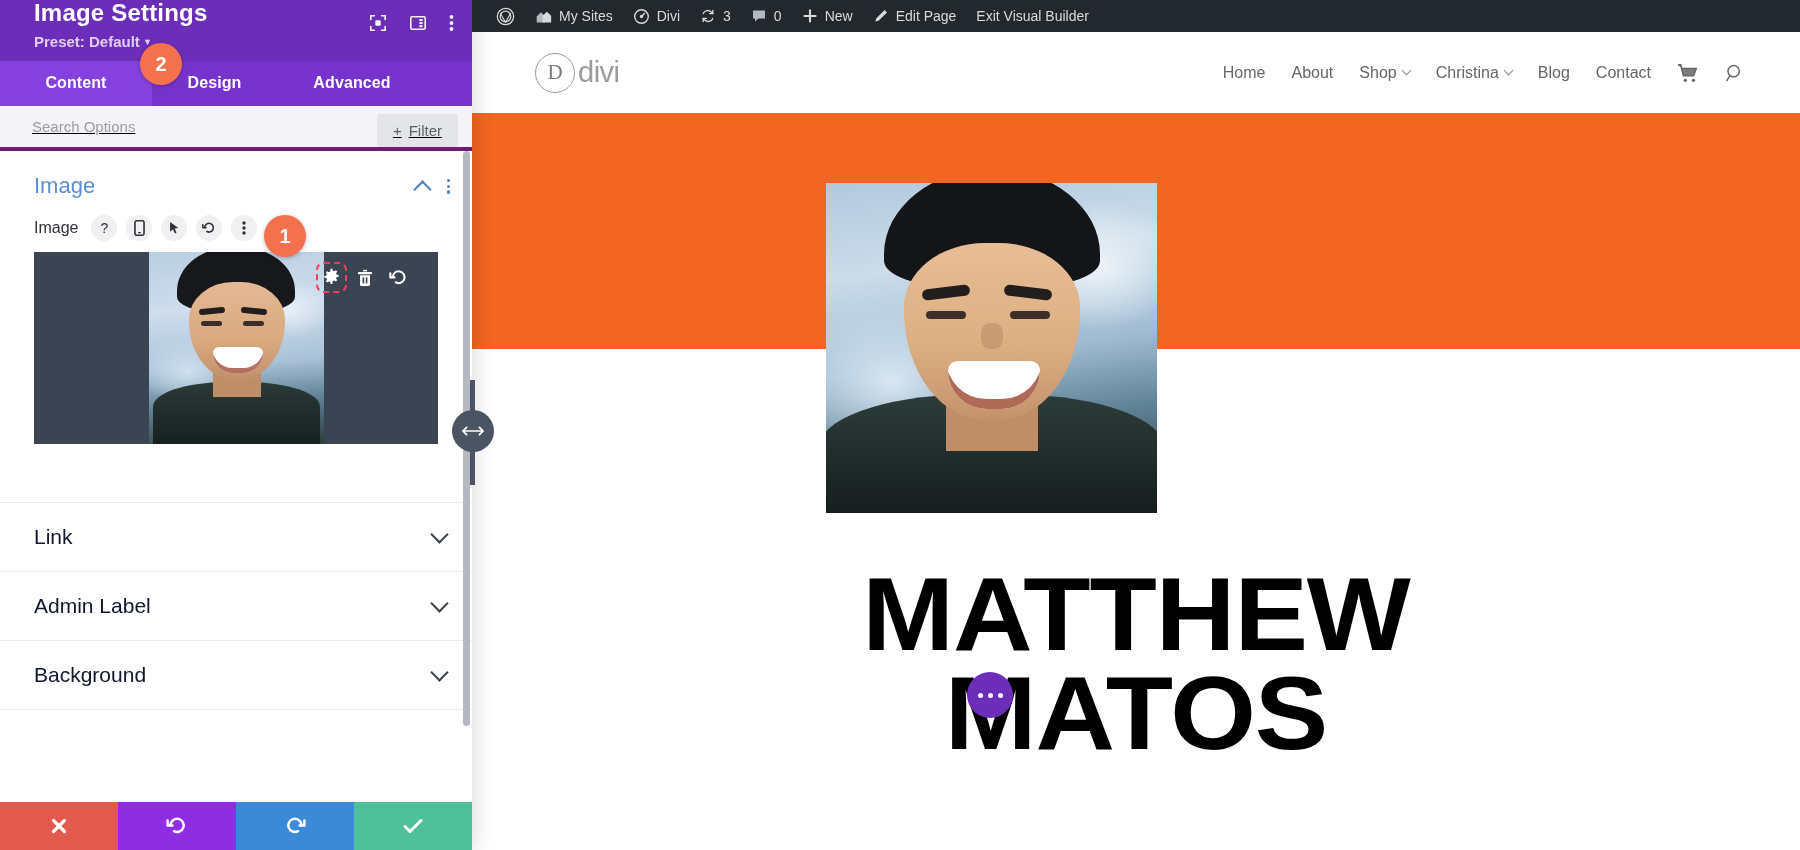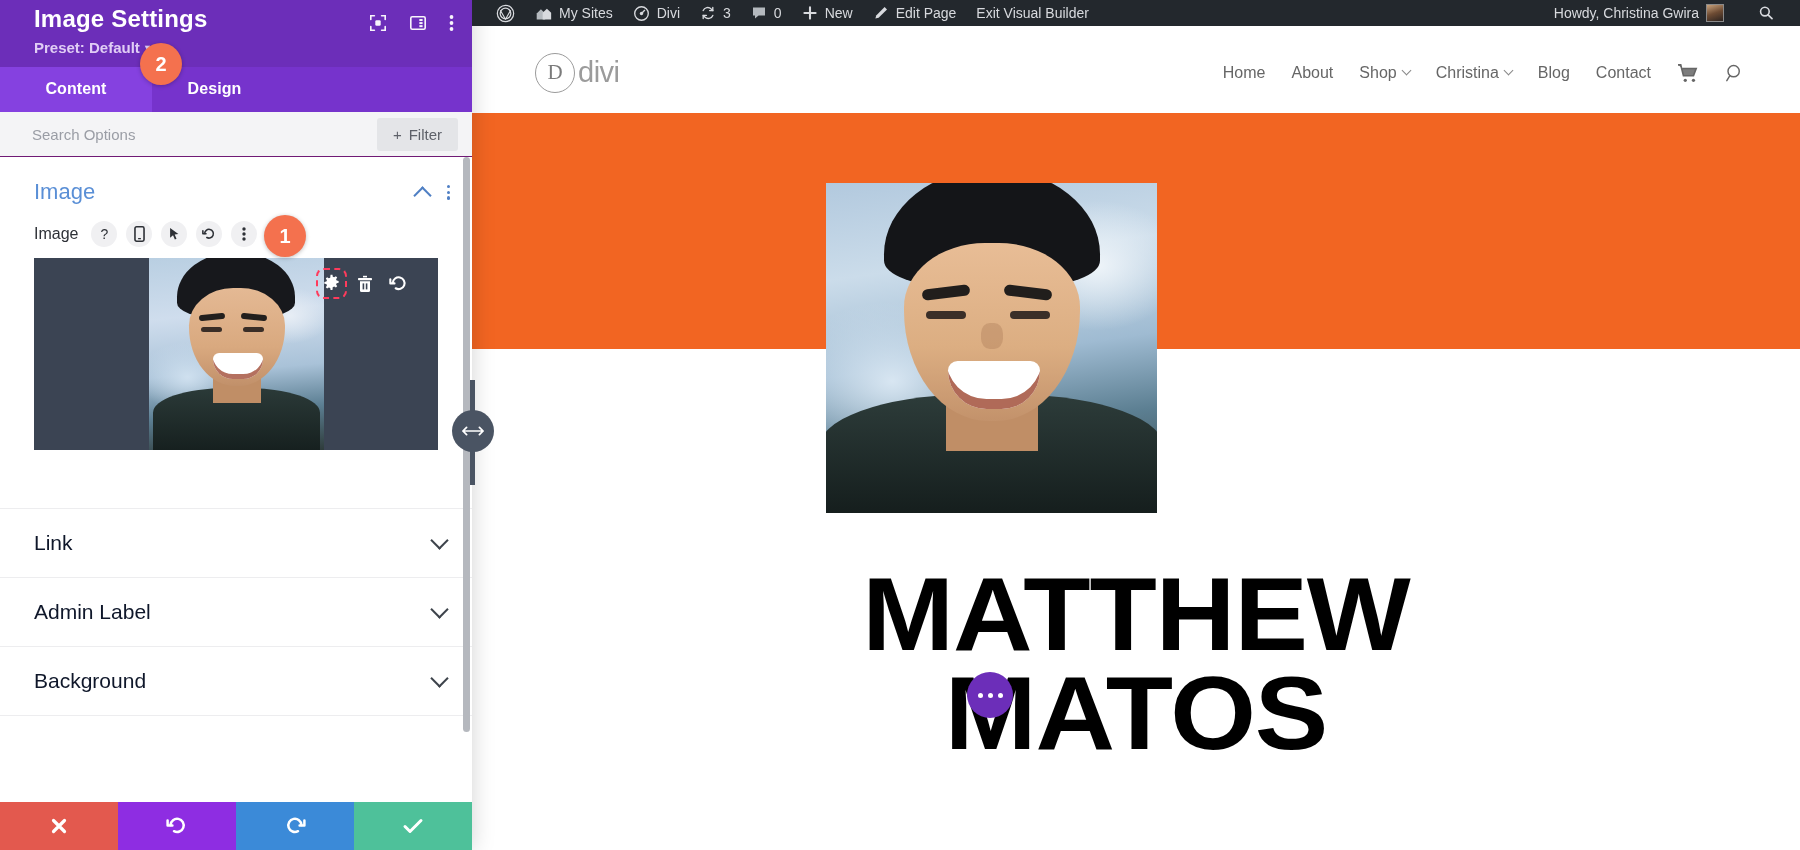--- a/index.html
+++ b/index.html
@@ -18,21 +18,21 @@
     position: absolute; left: 0; top: 0;
     width: 472px; height: 850px;
     background: #fff;
     display: flex; flex-direction: column;
     z-index: 40;
     box-shadow: 0 0 22px rgba(0,0,0,.18);
   }
 
   .panel-header {
     background: #6c2eb9;
-    padding: 6px 20px 10px 34px;
+    padding: 0 20px 10px 34px;
     position: relative;
     flex: none;
   }
   .panel-title {
     color: #fff; font-size: 24px; font-weight: 700;
     letter-spacing: .2px; line-height: 1.1;
   }
   .panel-preset {
     color: #e0cdf5; font-size: 15px; font-weight: 700;
     margin-top: 7px; display: inline-block;
@@ -66,24 +66,24 @@
     color: #fff; font-size: 16px; font-weight: 700;
     text-align: center; cursor: pointer;
     letter-spacing: .1px;
   }
   .panel-tab:nth-child(1){ width: 152px; background:#8541e0; }
   .panel-tab:nth-child(2){ width: 125px; }
   .panel-tab:nth-child(3){ width: 150px; }
 
   
   .panel-search {
-    display: flex; align-items: center;
+    display: flex; align-items: flex-end;
     background: #f4f4f6;
-    border-bottom: 1px solid #701a75;
-    height: 45px; flex: none; position: relative;
+    border-bottom: 4px solid #701a75;
+    height: 45px; flex: none; position: relative; text-decoration: underline;
   }
   .search-input {
     border: none; outline: none; background: transparent;
     font-size: 15px; color: #8b8e96;
     padding-left: 32px; height: 100%; flex: 1;
     font-family: "Liberation Sans", sans-serif;
   }
   .search-input::placeholder { color: #9a9da5; }
   .filter-btn {
     background: #e4e5e8; color: #5e6169;
@@ -218,21 +218,21 @@
   #resize-rail {
     position: absolute; left: 470px; top: 380px; width: 5px; height: 105px;
     background: #4a5463; z-index: 55;
   }
 
   
   #canvas { position: absolute; left: 472px; top: 0; right: 0; bottom: 0; background: #fff; overflow: hidden;}
 
   
   #wp-adminbar {
-    position: absolute; left: 472px; top: 0; right: 0; height: 26px;
+    position: absolute; left: 472px; top: 0; right: 0; height: 32px;
     background: #23282d; color: #b4b9be;
     display: flex; align-items: center; z-index: 50;
     font-size: 14px;
   }
   .abar-left { display: flex; align-items: center; padding-left: 14px; gap: 0; }
   .abar-item {
     display: flex; align-items: center; gap: 7px;
     padding: 0 10px; height: 32px; color: #d8dade; cursor: pointer;
     white-space: nowrap;
   }
@@ -449,32 +449,20 @@
         <span>New</span>
       </span>
       <span class="abar-item">
         <svg width="16" height="16" viewBox="0 0 20 20" aria-hidden="true">
           <path d="M14.5 2.5l3 3L7 16l-4 1 1-4z" fill="#d8dade"></path>
         </svg>
         <span>Edit Page</span>
       </span>
       <span class="abar-item">
         <span>Exit Visual Builder</span>
-      </span>
-    </div>
-    <div class="abar-right">
-      <span class="abar-item">
-        <span>Howdy, Christina Gwira</span>
-        <span class="avatar-sq"></span>
-      </span>
-      <span class="abar-item">
-        <svg width="16" height="16" viewBox="0 0 20 20" fill="none" aria-hidden="true">
-          <circle cx="8.6" cy="8.2" r="5.4" stroke="#d8dade" stroke-width="2"></circle>
-          <path d="M12.6 12.2L17.5 17" stroke="#d8dade" stroke-width="2.2" stroke-linecap="round"></path>
-        </svg>
       </span>
     </div>
   </div>
 
   <div id="resize-rail"></div>
   <div id="resize-handle">
     <svg width="22" height="12" viewBox="0 0 24 12" aria-hidden="true">
       <path d="M1 6h22M5 2L1 6l4 4M19 2l4 4-4 4" stroke="#fff" stroke-width="1.9" fill="none" stroke-linecap="round" stroke-linejoin="round"></path>
     </svg>
   </div>
@@ -507,20 +495,21 @@
             <circle cx="2.5" cy="9" r="1.9" fill="#fff"></circle>
             <circle cx="2.5" cy="15" r="1.9" fill="#fff"></circle>
           </svg>
         </span>
       </div>
     </div>
 
     <div class="panel-tabs">
       <div class="panel-tab">Content</div>
       <div class="panel-tab">Design</div>
+      <div class="panel-tab">Advanced</div>
     </div>
 
     <div class="panel-search">
       <input class="search-input" type="text" placeholder="Search Options" style="">
       <button class="filter-btn">
         <span class="plus">+</span>
         <span>Filter</span>
       </button>
     </div>
 

